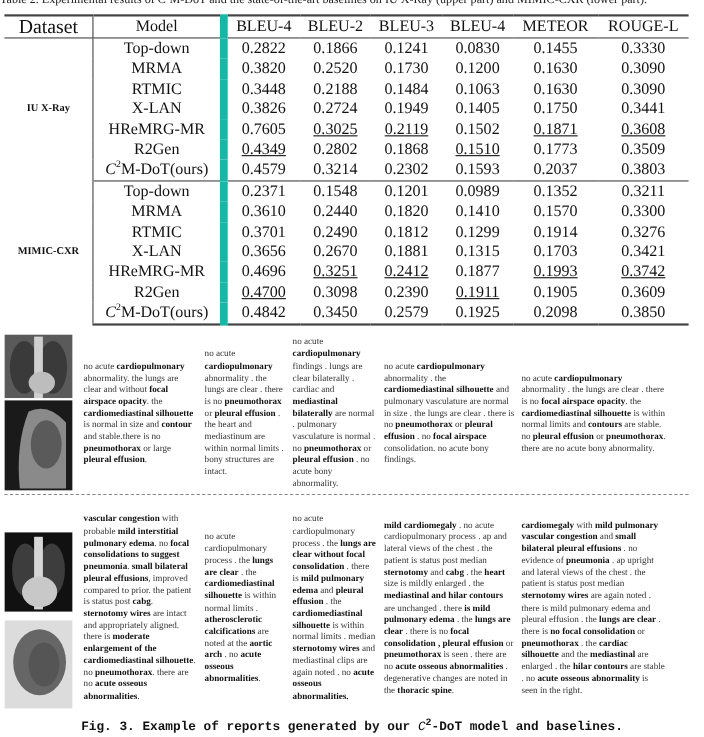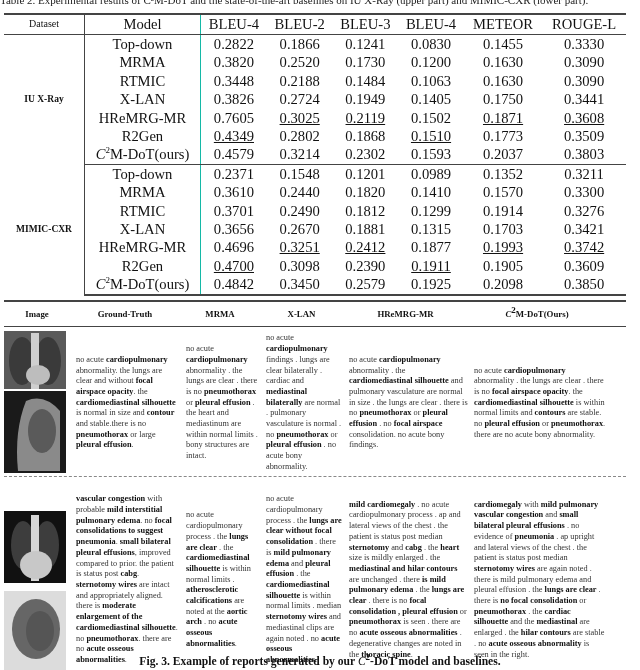--- a/index.html
+++ b/index.html
@@ -3,21 +3,21 @@
 <meta charset="utf-8">
 <style>
   html, body { margin:0; padding:0; background:#fff; }
   body { width:640px; height:670px; overflow:hidden; position:relative; font-family:"Liberation Serif", serif; color:#111; }
   .caption-top { position:absolute; top:-6px; left:0; width:640px; font-size:11px; white-space:nowrap; overflow:hidden; color:#222; }
   
   table.results { position:absolute; top:13px; left:4px; width:622px; border-collapse:collapse; font-size:14.6px; }
   table.results th, table.results td { text-align:center; padding:0; height:18.4px; line-height:18.4px; font-weight:normal; }
   table.results thead tr th { border-top:2px solid #444; border-bottom:1.5px solid #444; height:19px; }
   table.results .ds { width:80px; border-right:1px solid #444; font-weight:bold; font-size:9.5px; }
-  table.results .model { width:115px; border-right:1px solid #14b8a6;margin-left:16px; }
+  table.results .model { width:115px; border-right:7px solid #14b8a6;margin-left:16px; }
   table.results tbody.group tr:last-child td { border-bottom:1.5px solid #444; }
   table.results tbody.group:last-of-type tr:last-child td { border-bottom:2px solid #444; }
   .ul { text-decoration:underline; }
   .bold { font-weight:bold; }
   sup { font-size:9px; line-height:0; }
   
   .fig { position:absolute; top:300px; left:4px; width:622px; font-size:8.3px; }
   .fig-head { display:flex; border-top:2px solid #444; border-bottom:1.5px solid #444; height:24px; align-items:center; font-weight:bold; font-size:8.8px; }
   .fig-head div { text-align:center; }
   .c-img { width:66px; flex:none; }
@@ -25,32 +25,32 @@
   .c-mrma { width:80px; flex:none; }
   .c-xlan { width:83px; flex:none; }
   .c-hre { width:125px; flex:none; }
   .c-ours { width:138px; flex:none; }
   .fig-row { display:flex; position:relative;align-items:center; }
   .fig-row .cell { padding-left:6px; line-height:10.7px; color:#333; box-sizing:border-box; }
   .fig-row .cell b { color:#111; }
   .row1 { height:146px; padding-top:3px; }
   .row2 { height:200px; padding-top:3px; }
   .dash { border-top:1px dashed #888; margin:0; }
-  .caption-bottom { position:absolute; top:655px; left:0; width:640px; text-align:center; font-weight:bold; font-size:11.6px; }
+  .caption-bottom { position:absolute; top:655px; left:0; width:640px; text-align:center; font-weight:bold; font-size:11.6px;font-family:Liberation Mono, monospace; }
   .caption-bottom i { font-weight:normal; }
 </style>
 </head>
 <body>
 
 <div class="caption-top">Table 2. Experimental results of C²M-DoT and the state-of-the-art baselines on IU X-Ray (upper part) and MIMIC-CXR (lower part).</div>
 
 <table class="results">
   <thead>
     <tr>
-      <th class="ds" style="font-size:10px;font-weight:normal;">Dataset</th>
+      <th class="ds" style="font-size:18px;font-weight:normal;">Dataset</th>
       <th class="model">Model</th>
       <th>BLEU-4</th>
       <th>BLEU-2</th>
       <th>BLEU-3</th>
       <th>BLEU-4</th>
       <th>METEOR</th>
       <th>ROUGE-L</th>
     </tr>
   </thead>
   <tbody class="group" id="grp0">
@@ -181,28 +181,20 @@
         <td class="bold">0.3450</td>
         <td class="bold">0.2579</td>
         <td class="bold">0.1925</td>
         <td class="bold">0.2098</td>
         <td class="bold">0.3850</td>
       </tr>
     </tbody>
 </table>
 
 <div class="fig">
-  <div class="fig-head">
-    <div class="c-img">Image</div>
-    <div class="c-gt">Ground-Truth</div>
-    <div class="c-mrma">MRMA</div>
-    <div class="c-xlan">X-LAN</div>
-    <div class="c-hre">HReMRG-MR</div>
-    <div class="c-ours"><i>C</i><sup>2</sup><span>M-DoT(Ours)</span></div>
-  </div>
 
   <div class="fig-row row1">
     <div class="c-img">
       <svg width="62" height="142" viewBox="0 0 62 142">
         <rect x="0" y="0" width="62" height="58" fill="#5a5a5a"></rect>
         <ellipse cx="18" cy="30" rx="13" ry="24" fill="#3a3a3a"></ellipse>
         <ellipse cx="44" cy="30" rx="13" ry="24" fill="#3a3a3a"></ellipse>
         <rect x="27" y="2" width="8" height="56" fill="#cfcfcf"></rect>
         <ellipse cx="34" cy="44" rx="12" ry="10" fill="#bdbdbd"></ellipse>
         <rect x="0" y="58" width="62" height="2" fill="#fff"></rect>

